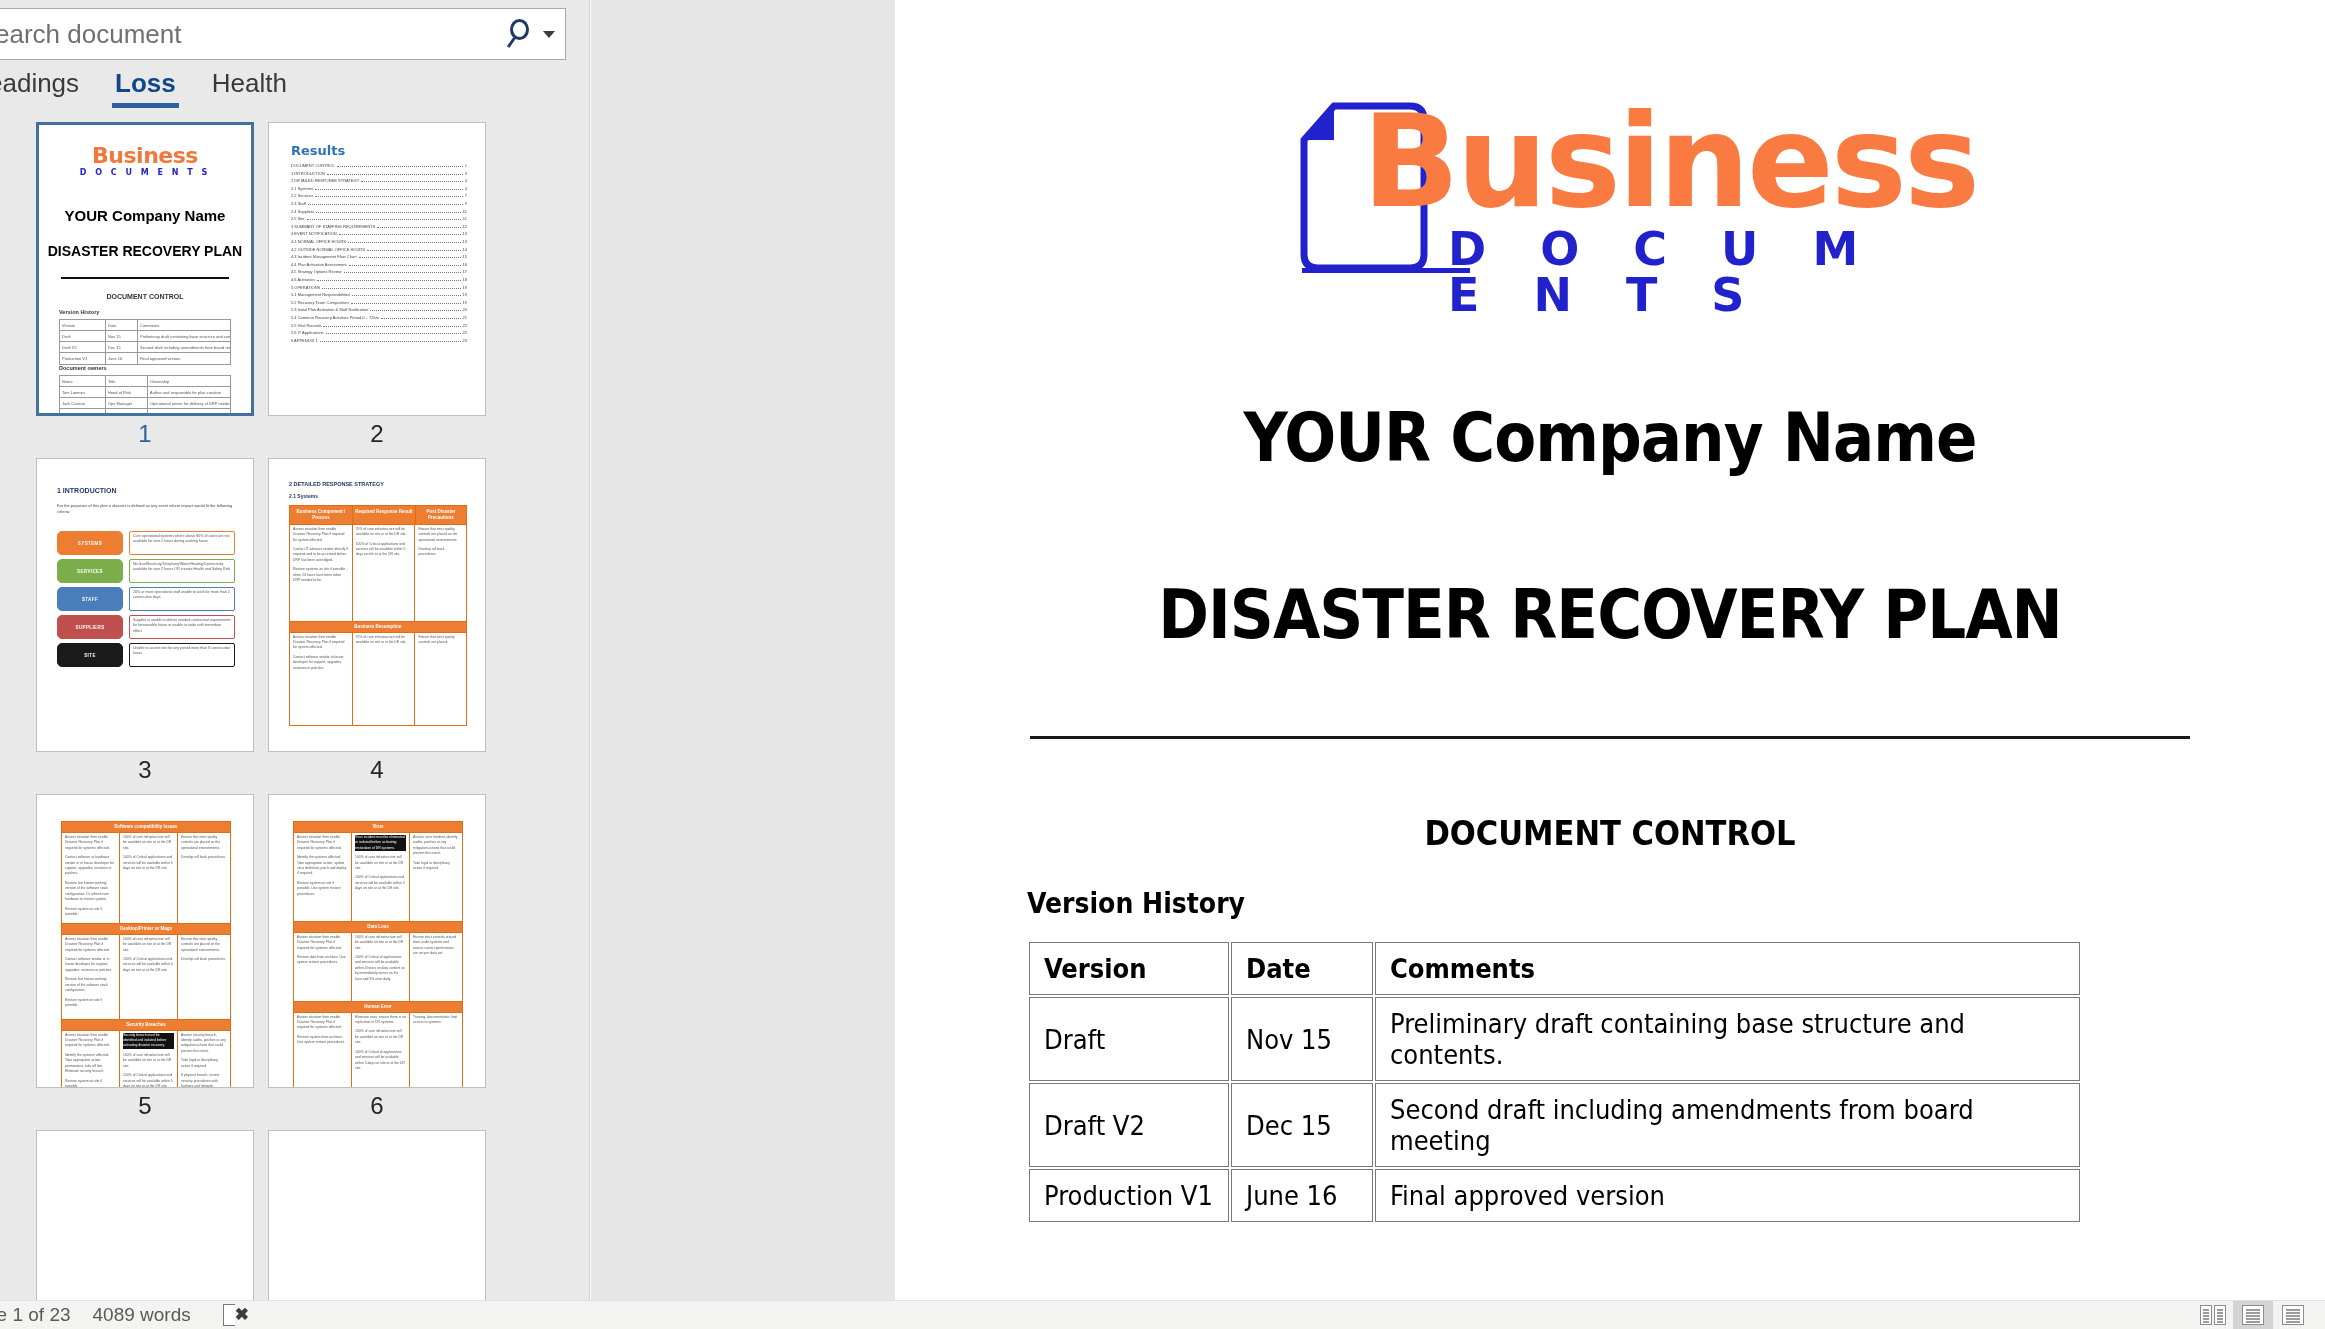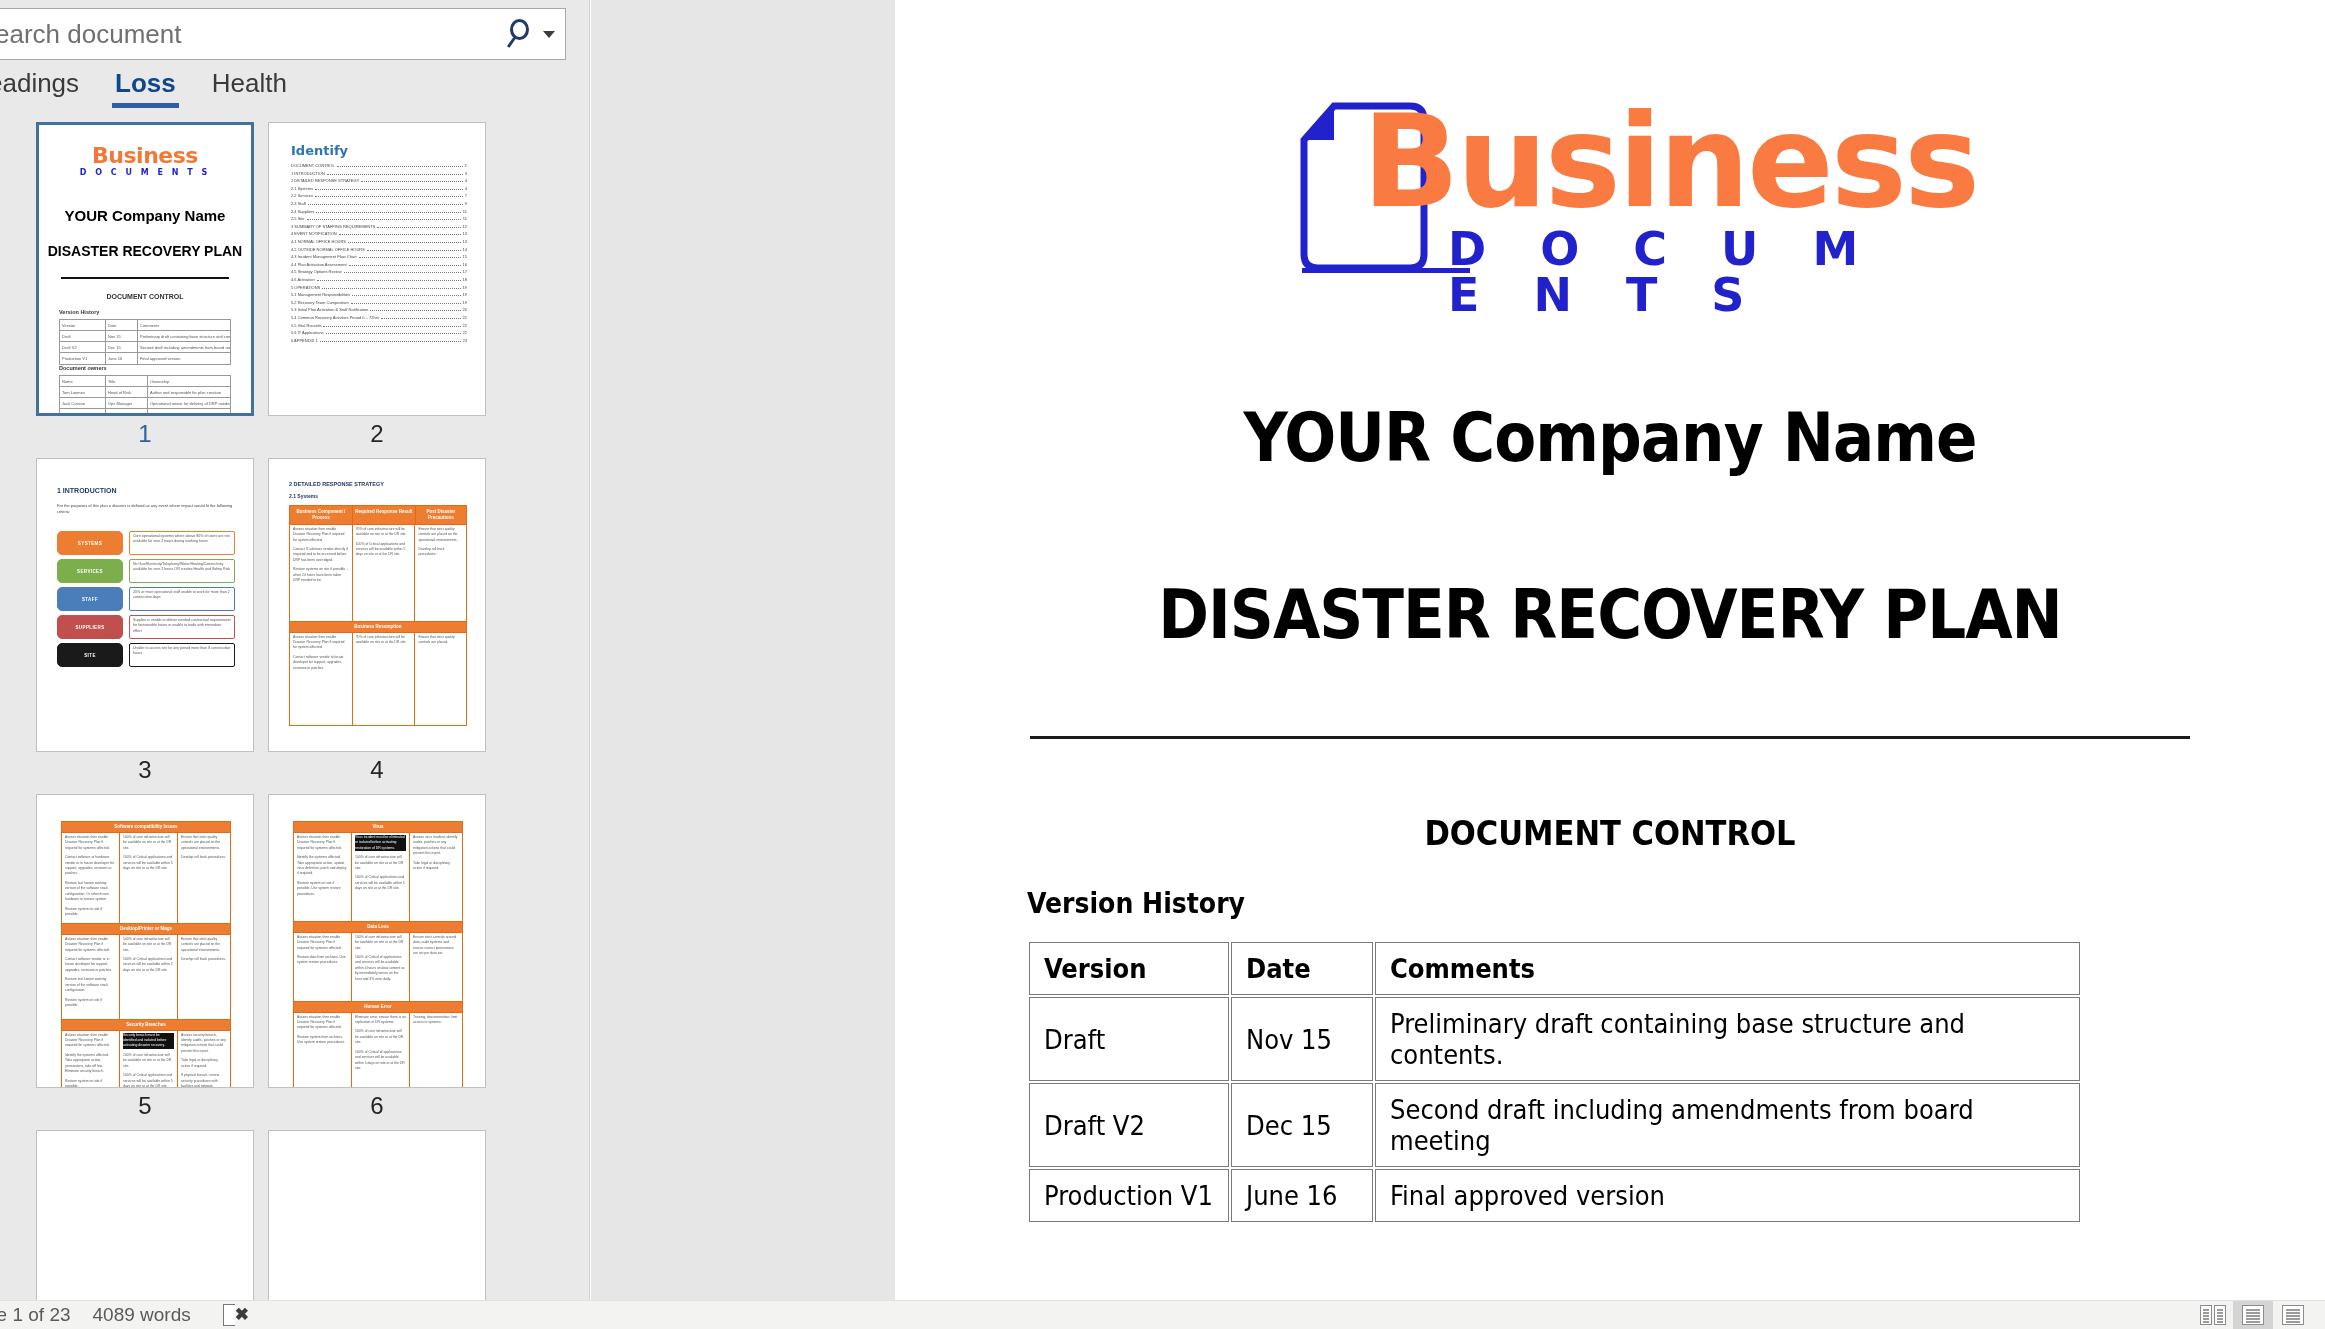--- a/index.html
+++ b/index.html
@@ -624,21 +624,21 @@
                   <div class="c" style="width:42px">Ops Director</div>
                   <div class="c" style="flex:1">Board member sponsor</div>
                 </div>
             </div>
           </div>
           <div class="thumb-num selected">1</div>
         </div>
 
         <div class="thumb-cell">
           <div class="thumb-page">
-            <div class="mini-contents-title">Identify</div>
+            <div class="mini-contents-title">Results</div>
             <div id="toc-lines">
                 <div class="toc-line" style="top: 40px;">
                   <span class="lbl">DOCUMENT CONTROL</span>
                   <span class="dots"></span>
                   <span class="pg">1</span>
                 </div>
                 <div class="toc-line" style="top: 47.6px;">
                   <span class="lbl">1    INTRODUCTION</span>
                   <span class="dots"></span>
                   <span class="pg">3</span>

